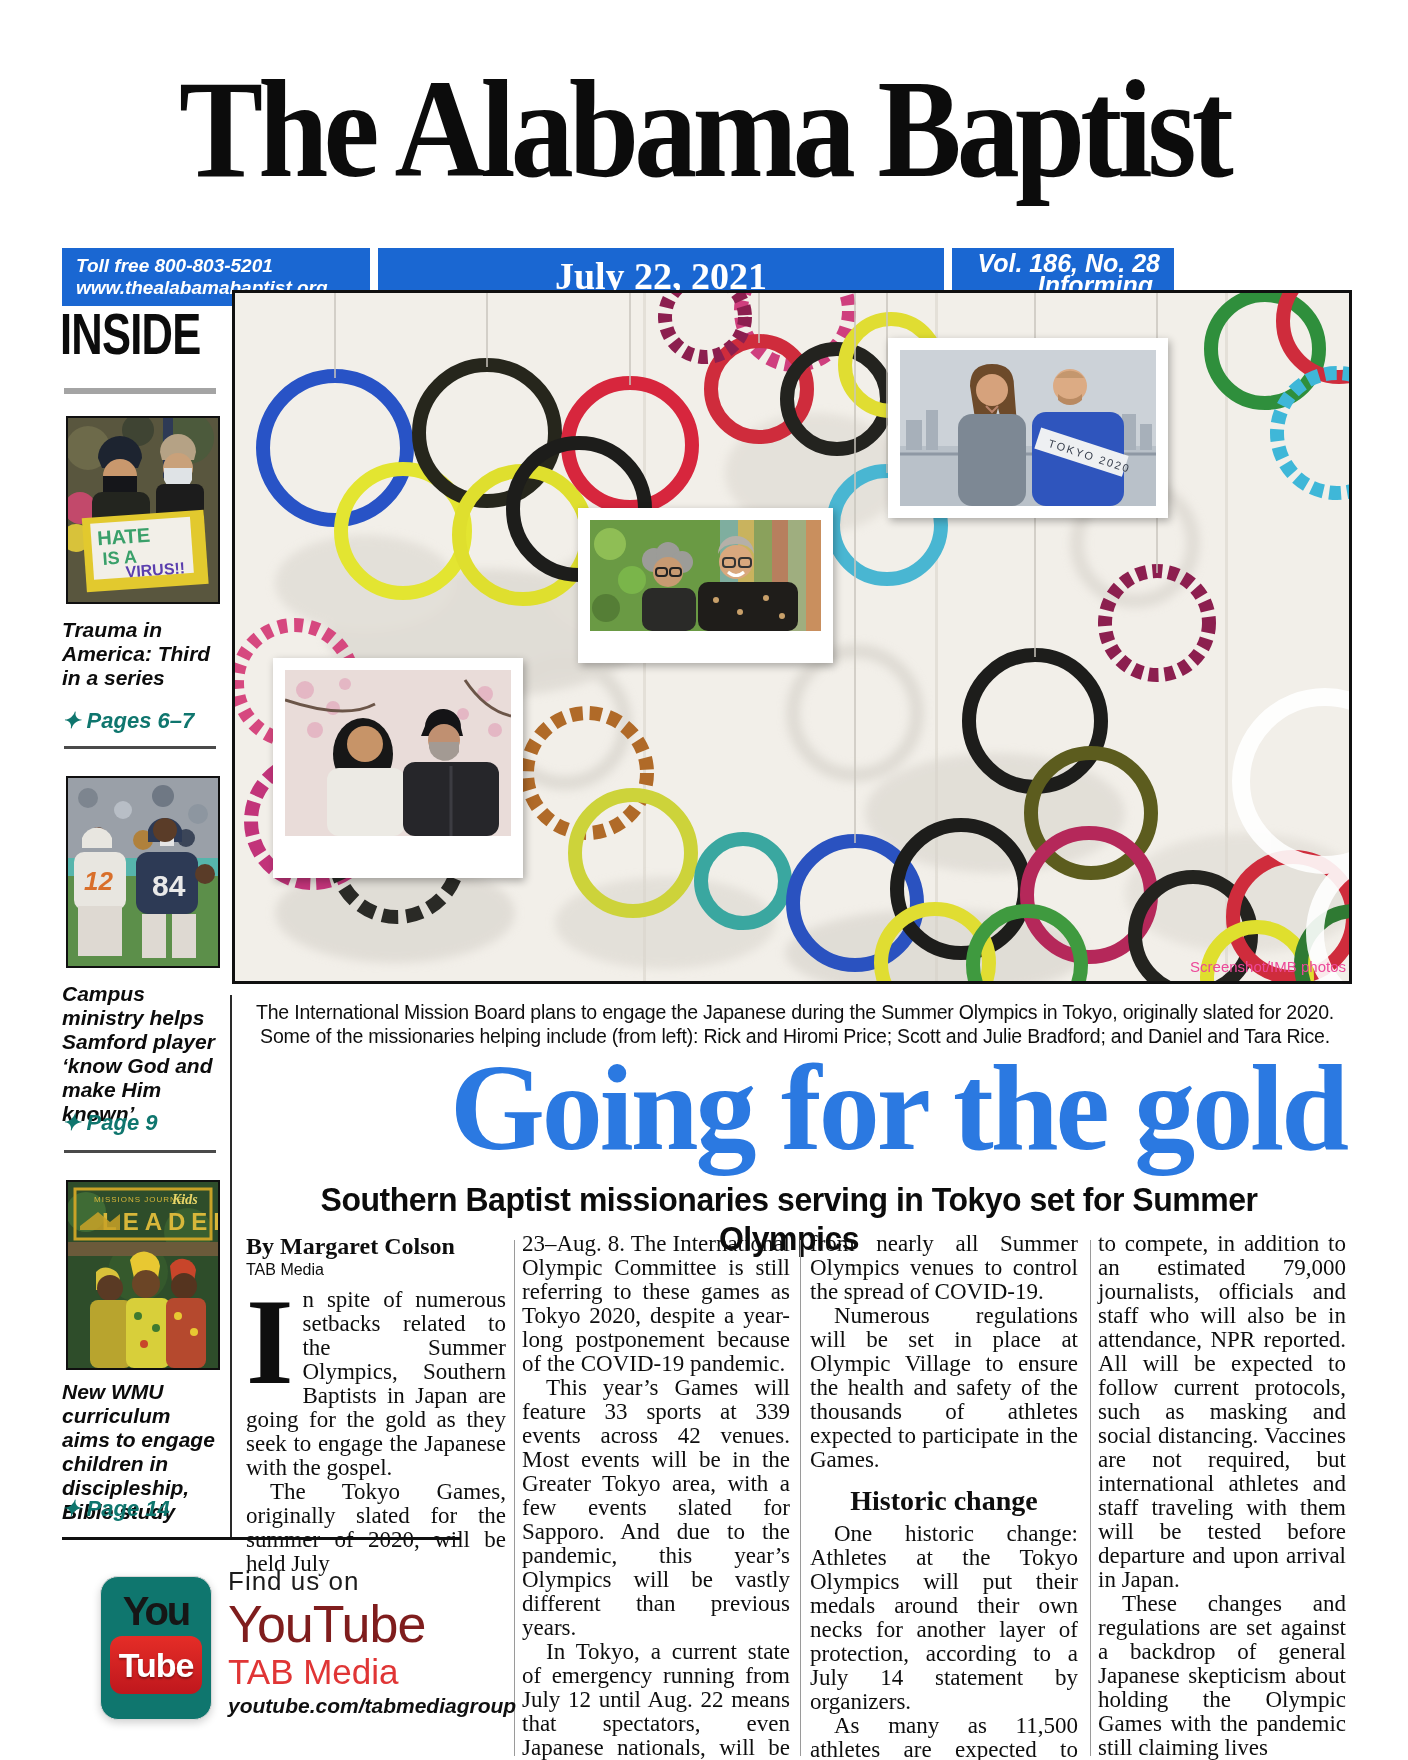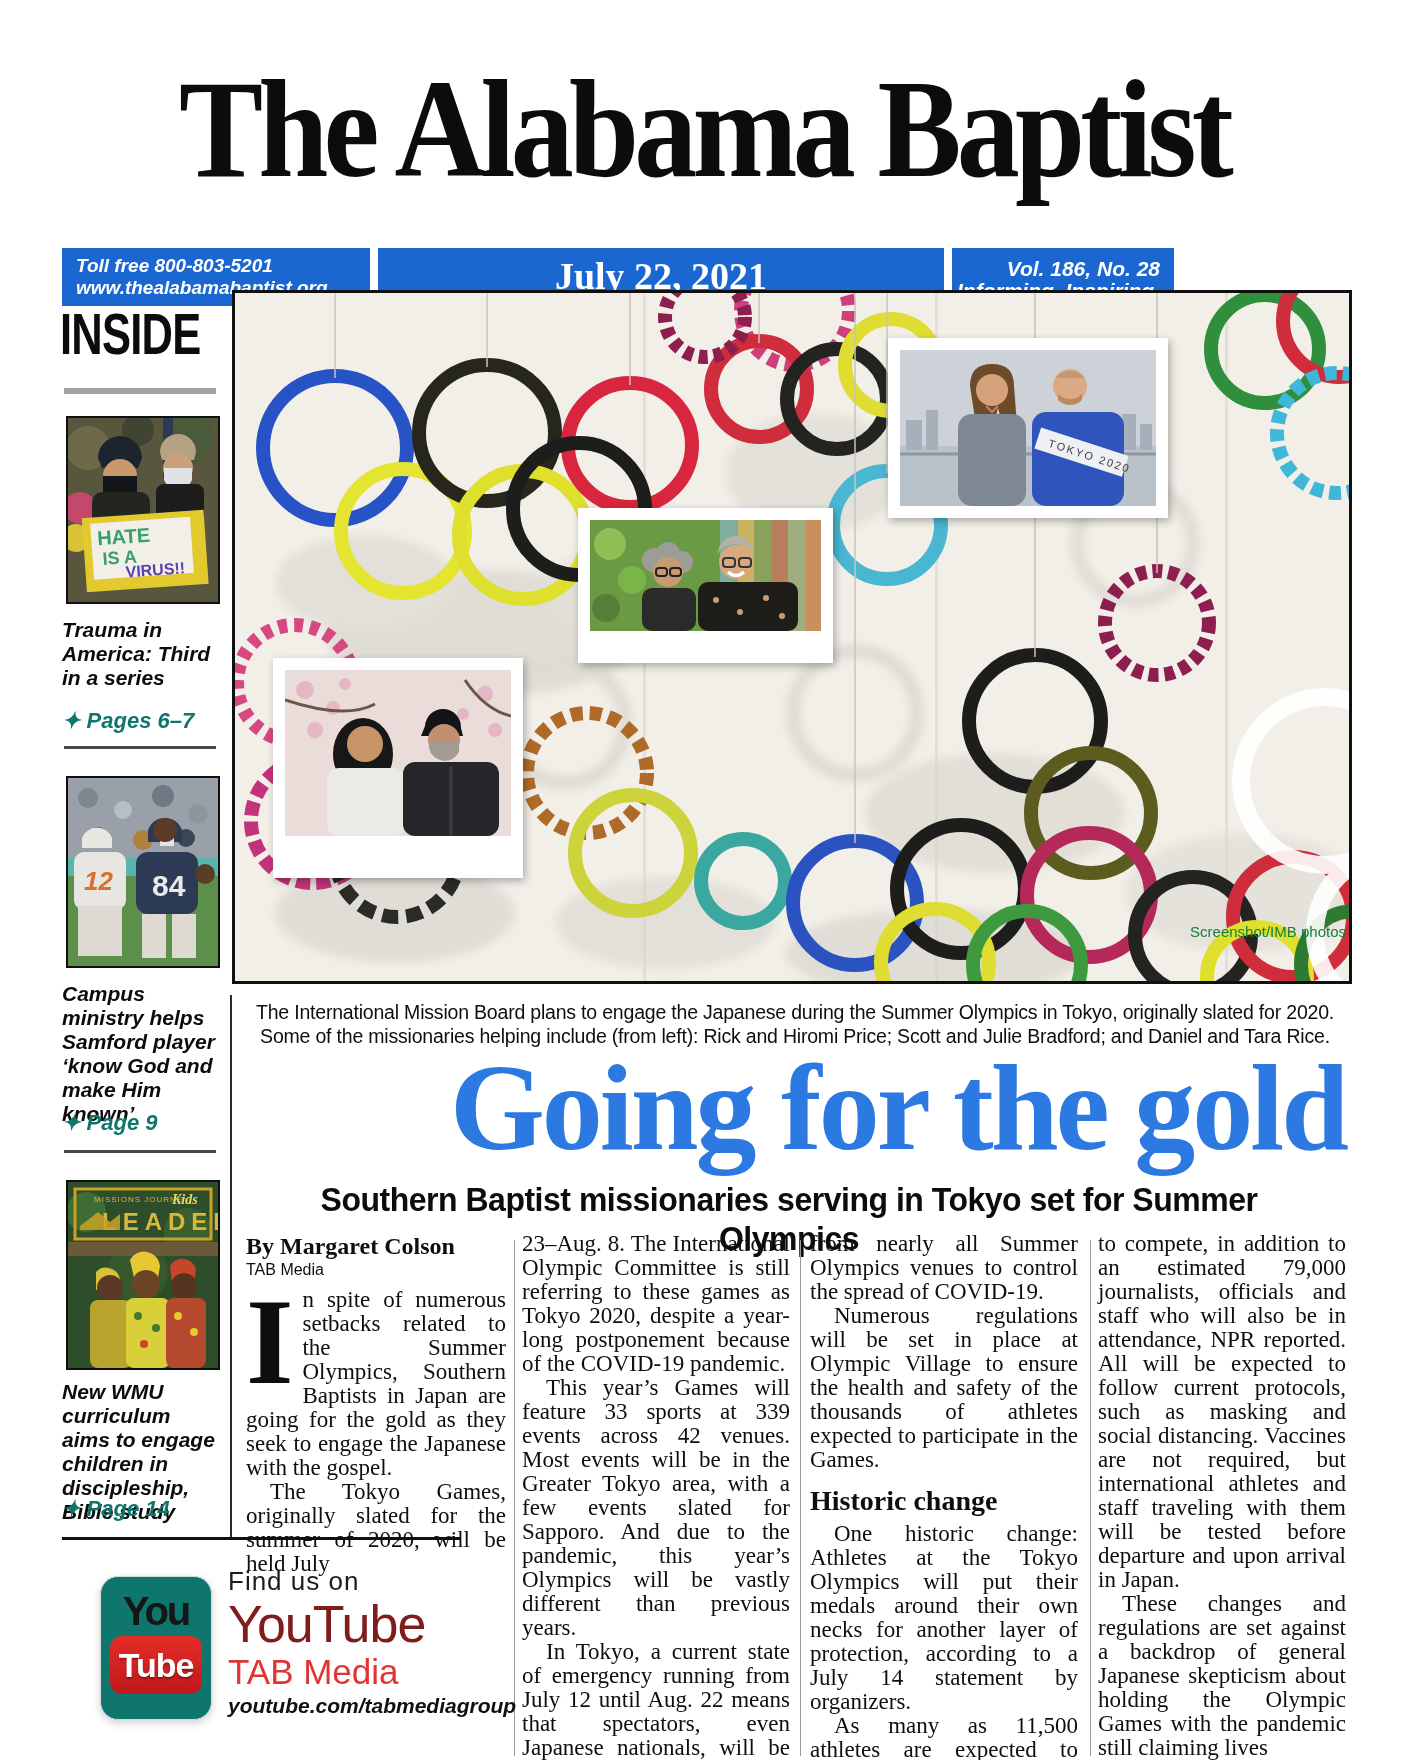--- a/index.html
+++ b/index.html
@@ -12,59 +12,59 @@
             font-size:130px;letter-spacing:-5px;line-height:1.1;color:#0c0c0c;
             transform:scale(.97,1.08);transform-origin:center top;}
 
   
   .infobar{left:62px;top:248px;width:1112px;height:58px;display:flex;gap:8px;}
   .infobar .box{background:#1a67d2;color:#fff;height:58px;}
   .ib-left{width:308px;padding:7px 0 0 14px;box-sizing:border-box;
            font-family:"Liberation Sans",sans-serif;font-weight:bold;font-style:italic;
            font-size:19px;line-height:22px;}
   .ib-center{width:566px;text-align:center;font-weight:bold;font-size:38px;line-height:56px;}
-  .ib-right{flex:1;padding:10px 14px 0 0;box-sizing:border-box;text-align:right;
+  .ib-right{flex:1;padding:4px 14px 0 0;box-sizing:border-box;text-align:right;
             font-family:"Liberation Sans",sans-serif;font-weight:bold;font-style:italic;
-            font-size:21px;line-height:22px;}
+            font-size:25px;line-height:22px;}
 
   
   .inside{left:60px;top:300px;width:200px;font-family:"Liberation Sans",sans-serif;
           font-weight:bold;font-size:58px;letter-spacing:-1px;color:#0c0c0c;
           transform:scaleX(.75);transform-origin:left top;}
   .ruleA{left:64px;top:388px;width:152px;height:6px;background:#a4a4a4;}
   .thumb{border:2px solid #101010;background:#888;overflow:hidden;}
   .sb-cap{left:62px;width:158px;font-family:"Liberation Sans",sans-serif;font-weight:bold;
           font-style:italic;font-size:21px;line-height:24px;color:#0c0c0c;}
   .sb-page{left:62px;width:158px;font-family:"Liberation Sans",sans-serif;font-weight:bold;
            font-style:italic;font-size:22px;color:#0f766e;}
   .sb-div{left:64px;width:152px;height:3px;background:#4a4a4a;}
 
   
   .mainphoto{left:232px;top:290px;width:1114px;height:688px;border:3px solid #101010;background:#f2f0ec;}
-  .credit{left:1000px;top:923px;width:346px;text-align:right;font-family:"Liberation Sans",sans-serif;
-          font-size:15px;color:#15803d;}
+  .credit{left:1000px;top:958px;width:346px;text-align:right;font-family:"Liberation Sans",sans-serif;
+          font-size:15px;color:#ec4899;}
   .caption{left:245px;top:1000px;width:1100px;text-align:center;
            font-family:"Liberation Sans",sans-serif;font-size:19.5px;line-height:24px;color:#0e0e0e;letter-spacing:-.2px;}
 
   
   .headline{left:232px;top:1042px;width:1114px;text-align:right;font-weight:bold;
             font-size:122px;line-height:1.08;color:#2b79e1;letter-spacing:-3px;}
   .subhead{left:232px;top:1180px;width:1114px;text-align:center;
            font-family:"Liberation Sans",sans-serif;font-weight:bold;font-size:34px;color:#0c0c0c;
            transform:scaleX(.94);transform-origin:center top;letter-spacing:-.5px;}
 
   
   .col{top:1232px;font-size:23px;line-height:24px;text-align:justify;color:#0e0e0e;}
   .col p{margin:0;}
   .col p.ind{text-indent:24px;}
   .byline{font-size:24px;font-weight:bold;line-height:28px;text-align:left;}
   .by-org{font-family:"Liberation Sans",sans-serif;font-size:16px;line-height:20px;
           margin-bottom:8px;text-align:left;}
   .dropcap{float:left;font-size:122px;line-height:.78em;font-weight:bold;padding:6px 9px 0 0;}
-  .sect-head{font-size:28px;font-weight:bold;line-height:30px;margin:14px 0 6px 0;text-align:left;}
+  .sect-head{font-size:28px;font-weight:bold;line-height:30px;margin:14px 0 6px 0;text-align:center;}
   .vrule{width:1px;background:#9a9a9a;top:1240px;height:512px;}
   .vrule.tall{height:516px;}
   .sb-vrule{left:230px;top:995px;width:2px;height:542px;background:#2a2a2a;}
 
   
   .yt-rule{left:62px;top:1537px;width:398px;height:3px;background:#101010;}
   .yt-icon{left:100px;top:1576px;width:110px;height:142px;background:#0f766e;border:1px solid #d8d8d8;
            border-radius:18px;box-shadow:0 3px 8px rgba(0,0,0,.18);text-align:center;
            font-family:"Liberation Sans",sans-serif;}
   .yt-you{font-size:40px;font-weight:bold;color:#161616;letter-spacing:-2px;margin-top:12px;}

